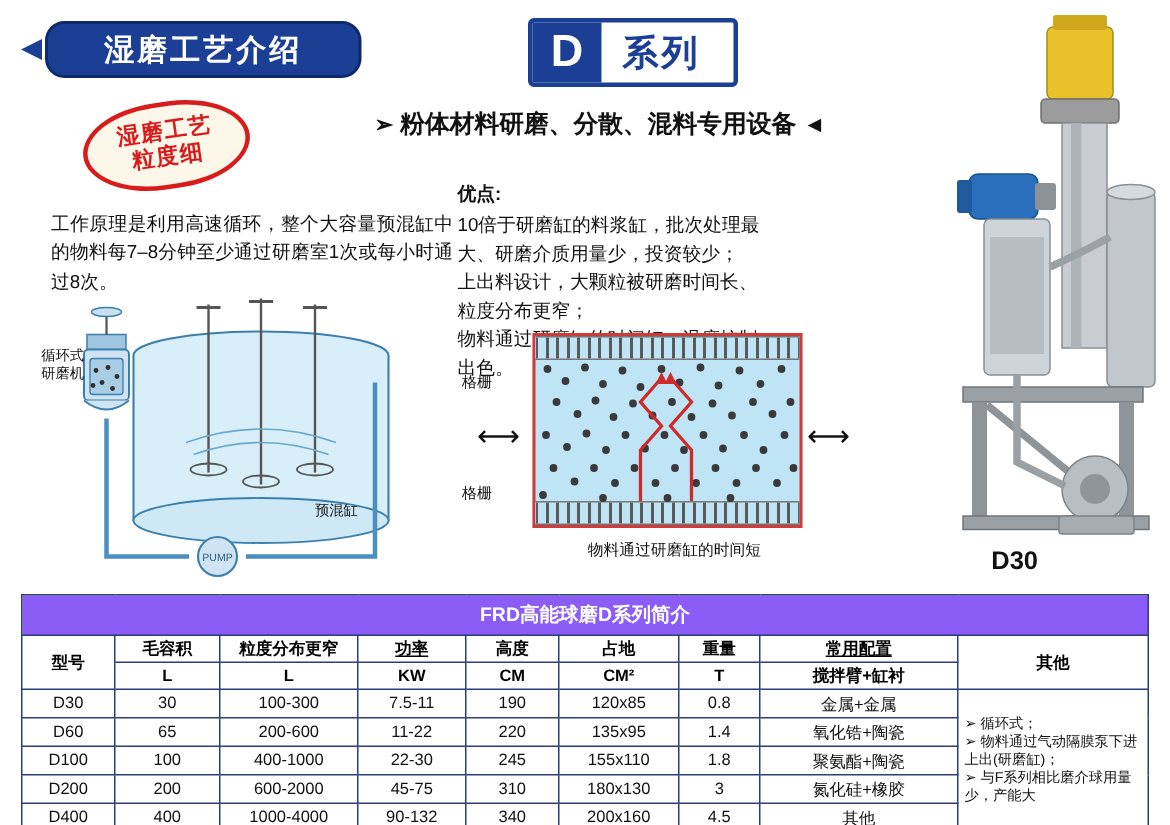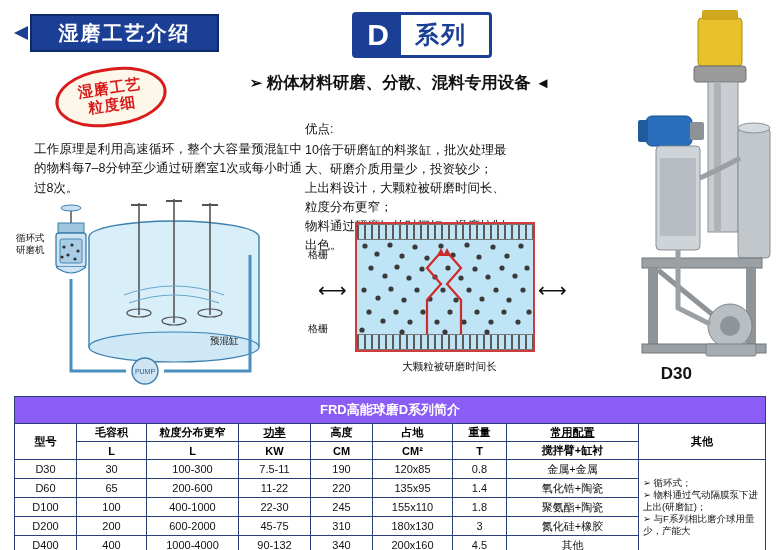--- a/index.html
+++ b/index.html
@@ -7,22 +7,22 @@
   body {
     width:780px; height:550px; overflow:hidden;
     font-family:"Liberation Sans", sans-serif;
     background:#ffffff;
     position:relative;
   }
   .page { position:relative; width:780px; height:550px; }
 
   
   .title-banner {
-    position:absolute; left:30px; top:14px; width:189px; height:38px;
-    background:#1b3f94; border:2px solid #0d2a6b; border-radius:0;
+    position:absolute; left:30px; top:14px; width:211px; height:38px;
+    background:#1b3f94; border:2px solid #0d2a6b; border-radius:13px;
     display:flex; align-items:center; justify-content:center;
   }
   .title-banner span {
     color:#ffffff; font-size:20px; font-weight:bold; letter-spacing:2px;
   }
   .banner-wing {
     position:absolute; top:26px; width:0; height:0;
   }
   .wing-left { left:14px; border-top:7px solid transparent; border-bottom:7px solid transparent; border-right:14px solid #1b3f94; }
   .wing-right { left:205px; border-top:7px solid transparent; border-bottom:7px solid transparent; border-left:14px solid #1b3f94; }
@@ -60,24 +60,24 @@
     position:absolute; left:240px; top:72px; width:320px;
     text-align:center; font-size:16.5px; font-weight:bold; color:#111;
   }
   .subtitle .arrow { color:#111; font-size:15px; }
 
   
   .adv {
     position:absolute; left:305px; top:120px; width:210px;
     font-size:12.5px; color:#111; line-height:1.52;
   }
-  .adv .adv-title { font-weight:normal; margin-bottom:2px; }
-
-  
-  .diagram-left { position:absolute; left:14px; top:195px; width:290px; height:200px; }
+  .adv .adv-title { font-weight:bold; margin-bottom:2px; }
+
+  
+  .diagram-left { position:absolute; left:14px; top:195px; width:290px; height:200px;text-align:right; }
   .lbl { position:absolute; font-size:9.5px; color:#111; line-height:1.25; }
 
   
   .grid-diagram {
     position:absolute; left:355px; top:222px; width:180px; height:130px;
     border:2px solid #cf3b3b; background:#bfe4f5;
   }
   .grid-top, .grid-bottom {
     position:absolute; left:0; width:100%; height:16px;
     background:repeating-linear-gradient(90deg,#5a5a5a 0 2px,#bfe4f5 2px 7px);
@@ -262,21 +262,21 @@
           <polygon points="84,8 80,16 88,16"></polygon>
           <polygon points="90,8 86,16 94,16"></polygon>
         </g>
       </svg>
     </div>
   </div>
   <div class="grid-label" style="left:308px; top:248px;">格栅</div>
   <div class="grid-label" style="left:308px; top:322px;">格栅</div>
   <div class="arrow-h" style="left:318px; top:278px;">⟷</div>
   <div class="arrow-h" style="left:538px; top:278px;">⟷</div>
-  <div class="caption-mid">大颗粒被研磨时间长</div>
+  <div class="caption-mid">物料通过研磨缸的时间短</div>
 
   <div class="machine">
     <svg width="186" height="380" viewBox="0 0 186 380">
       <rect x="0" y="0" width="186" height="380" fill="#ffffff"></rect>
 
       <rect x="108" y="10" width="44" height="48" rx="4" fill="#e8c22b" stroke="#a98f15"></rect>
       <rect x="112" y="2" width="36" height="10" rx="2" fill="#cfa81d"></rect>
       <rect x="104" y="58" width="52" height="16" rx="3" fill="#9b9b9b" stroke="#6f6f6f"></rect>
 
       <rect x="118" y="74" width="30" height="150" fill="#c9cdd1" stroke="#8a8f93"></rect>

